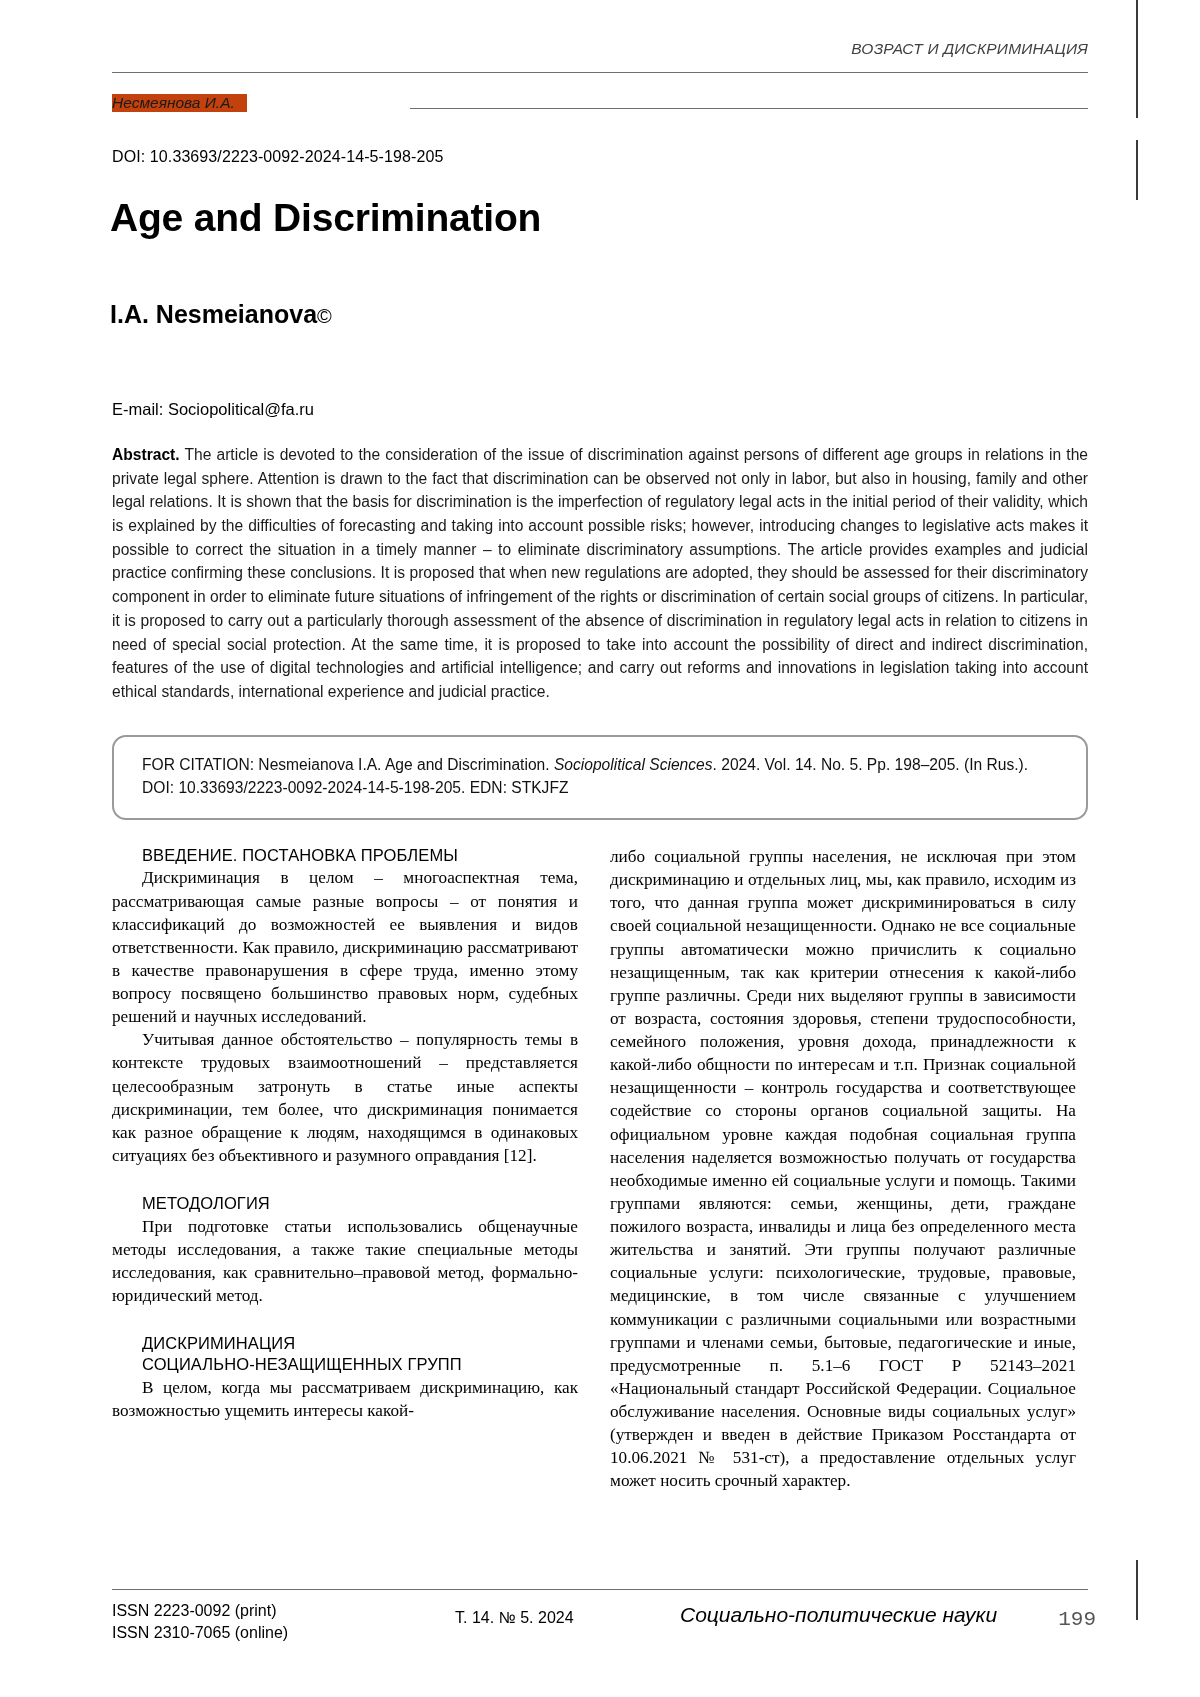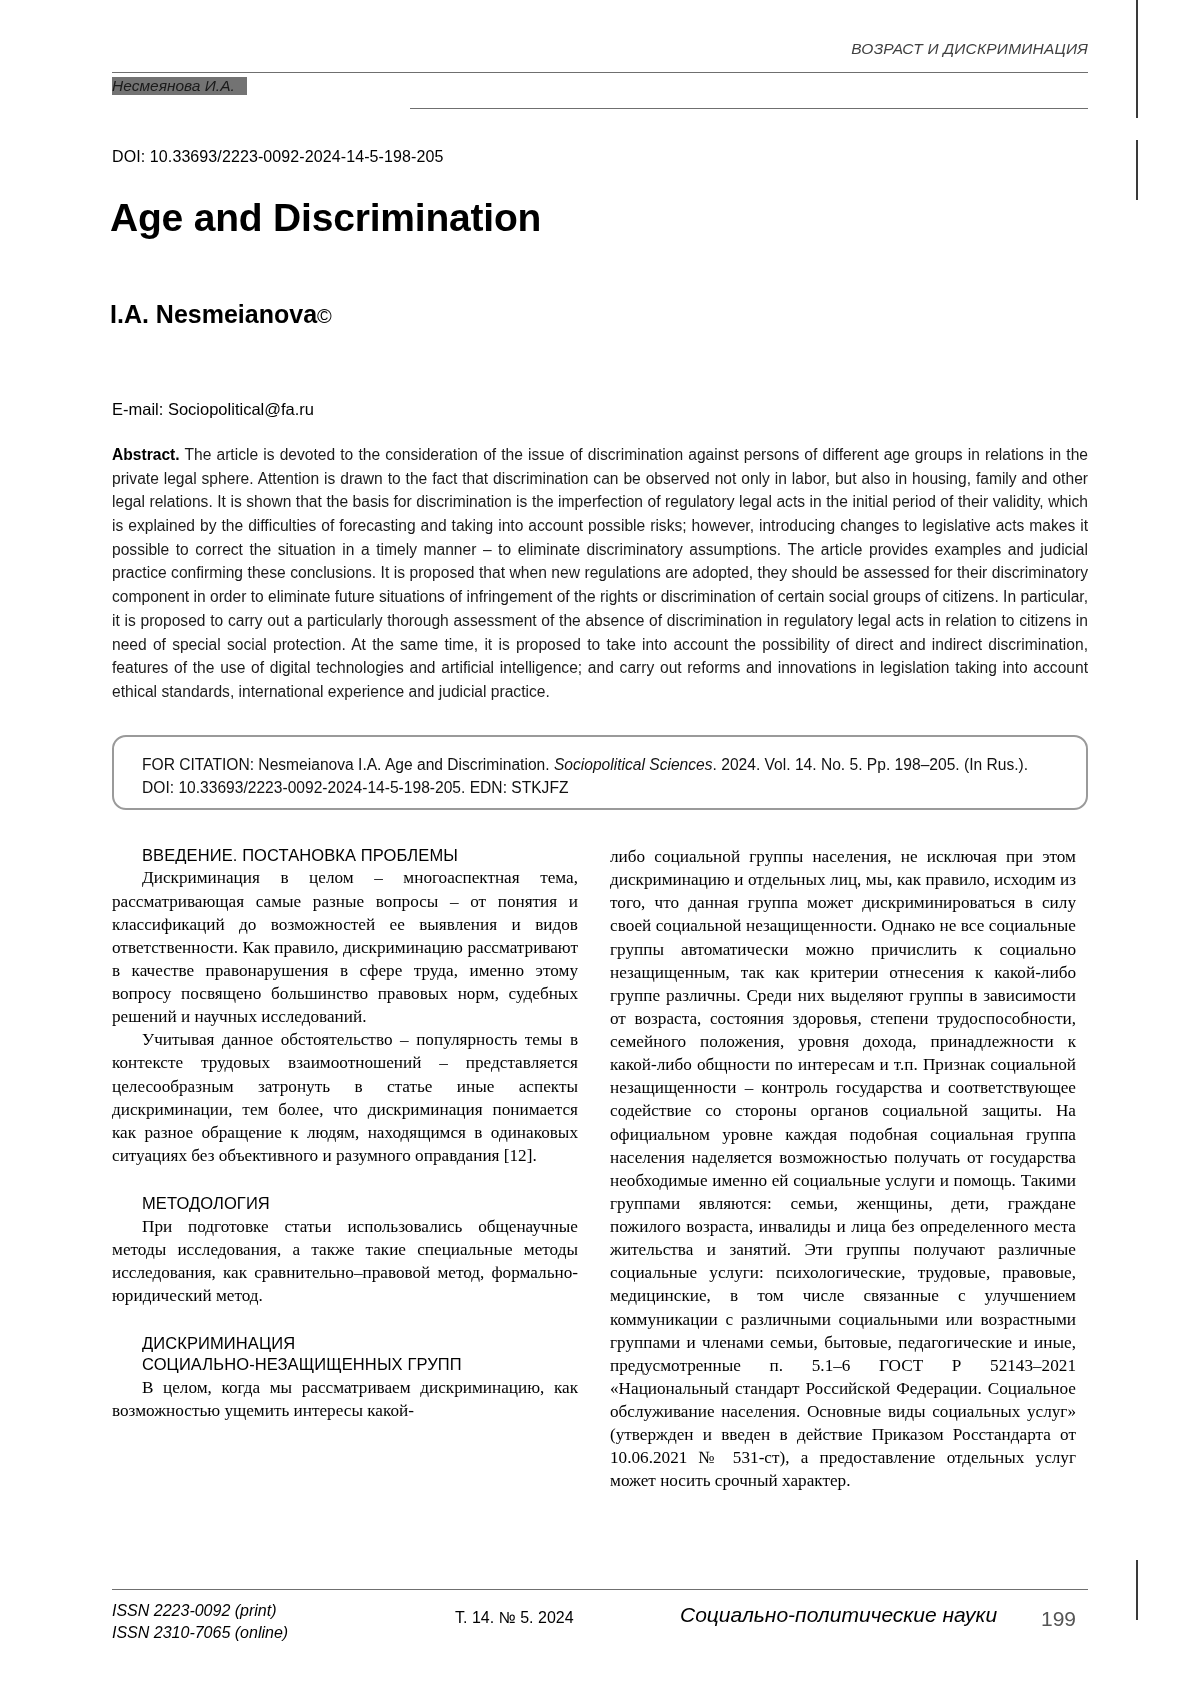--- a/index.html
+++ b/index.html
@@ -35,26 +35,26 @@
   .rule-top {
     position: absolute;
     top: 72px;
     left: 112px;
     right: 112px;
     height: 1px;
     background: #6f6f6f;
   }
   .author-running {
     position: absolute;
-    top: 77px;
+    top: 94px;
     left: 112px;
     font-style: italic;
     font-size: 15.5px;
     color: #1a1a1a;
-    background: #737373;
+    background: #c2410c;
     padding-right: 12px;
   }
   .rule-under-author {
     position: absolute;
     top: 108px;
     left: 410px;
     right: 112px;
     height: 1px;
     background: #6f6f6f;
   }
@@ -132,21 +132,21 @@
   .keywords b { font-weight: 700; color: #000; }
   
   .citation {
     position: absolute;
     top: 735px;
     left: 112px;
     width: 976px;
     box-sizing: border-box;
     border: 2px solid #9a9a9a;
     border-radius: 14px;
-    padding: 16px 28px 8px 28px;
+    padding: 16px 28px 18px 28px;
     font-size: 15.6px;
     line-height: 1.5;
     color: #111;
   }
   .citation i { font-style: italic; }
   
   .col {
     position: absolute;
     top: 845px;
     width: 466px;
@@ -178,41 +178,41 @@
     right: 112px;
     height: 1px;
     background: #6f6f6f;
   }
   .footer-left {
     position: absolute;
     bottom: 52px;
     left: 112px;
     font-size: 16px;
     line-height: 1.42;
-    font-style: italic;
   }
   .footer-center {
     position: absolute;
     bottom: 70px;
     left: 455px;
     font-size: 16px;
   }
   .footer-journal {
     position: absolute;
     bottom: 70px;
     left: 680px;
     font-style: italic;
     font-size: 21px;
   }
   .footer-page {
     position: absolute;
     bottom: 66px;
-    right: 124px;
+    right: 104px;
     font-size: 21px;
     color: #555;
+    font-family: Liberation Mono, monospace;
   }
 </style>
 </head>
 <body>
 
 <div class="page">
 
   <div class="running-head">ВОЗРАСТ И ДИСКРИМИНАЦИЯ</div>
   <div class="rule-top"></div>
   <div class="author-running">Несмеянова И.А.</div>

